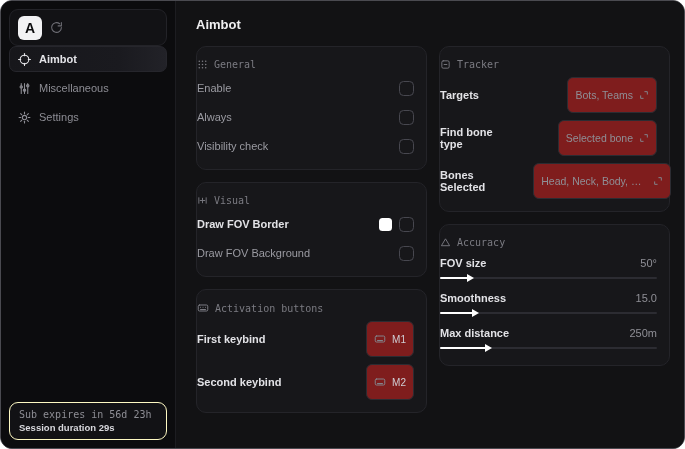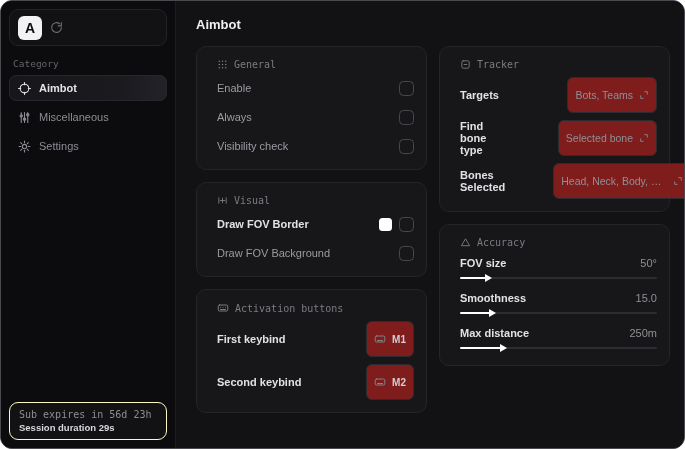--- a/index.html
+++ b/index.html
@@ -87,21 +87,21 @@
     padding: 16px 14px 14px 20px;
     overflow: hidden;
   }
   .page-title { font-size: 13px; font-weight: bold; color: #f0f0f2; margin-bottom: 14px; }
   .columns { display: flex; gap: 12px; align-items: flex-start; }
   .col { flex: 1; display: flex; flex-direction: column; gap: 12px; min-width: 0; }
   .card {
     background: #17171a;
     border: 1px solid #242429;
     border-radius: 10px;
-    padding: 10px 12px 12px 20px;
+    padding: 10px 12px 12px 0;
   }
   .section-title {
     display: flex; align-items: center; gap: 6px;
     font-family: "DejaVu Sans Mono", monospace;
     font-size: 10px; color: #7b7b82;
     margin: 2px 0 4px 0;
   }
   .row {
     display: flex; align-items: center; justify-content: space-between;
     min-height: 22px; margin-top: 7px; gap: 48px;
@@ -125,21 +125,21 @@
     border: 1px solid #2c2c32;
     border-radius: 6px;
     height: 36px; padding: 0 7px;
     font-size: 10.5px; color: #8f8f96;
     font-family: "Liberation Sans", sans-serif;
     cursor: pointer;
     max-width: 150px;
   }
   .pill .pill-text { overflow: hidden; white-space: nowrap; text-overflow: ellipsis; }
   .pill .icon { color: #83838a; }
-  .pill.keybind { color: #cfcfd5; font-weight: bold; font-size: 10px; text-align: center; }
+  .pill.keybind { color: #cfcfd5; font-weight: normal; font-size: 10px; text-align: center; }
 
   .slider-group { margin-top: 9px; }
   .slider-row { display: flex; align-items: center; justify-content: space-between; }
   .slider-value { font-size: 11px; color: #8f8f96; }
   .slider {
     position: relative;
     height: 10px; margin-top: 4px;
     cursor: pointer;
   }
   .slider-track {
@@ -170,21 +170,20 @@
         <span>A</span>
       </div>
       <span class="icon hdr-action">
         <svg width="13" height="13" viewBox="0 0 24 24" fill="none" stroke="currentColor" stroke-width="2" stroke-linecap="round" stroke-linejoin="round">
             <path d="M21 12a9 9 0 1 1-3.2-6.9"></path>
             <polyline points="21 3 21 9 15 9"></polyline>
           </svg>
       </span>
     </div>
 
-    <div class="category-label">Category</div>
 
     <nav class="nav">
       <div class="nav-item active">
         <span class="icon">
           <svg width="13" height="13" viewBox="0 0 24 24" fill="none" stroke="currentColor" stroke-width="2" stroke-linecap="round">
               <circle cx="12" cy="12" r="8"></circle>
               <line x1="12" y1="1" x2="12" y2="5"></line>
               <line x1="12" y1="19" x2="12" y2="23"></line>
               <line x1="1" y1="12" x2="5" y2="12"></line>
               <line x1="19" y1="12" x2="23" y2="12"></line>

